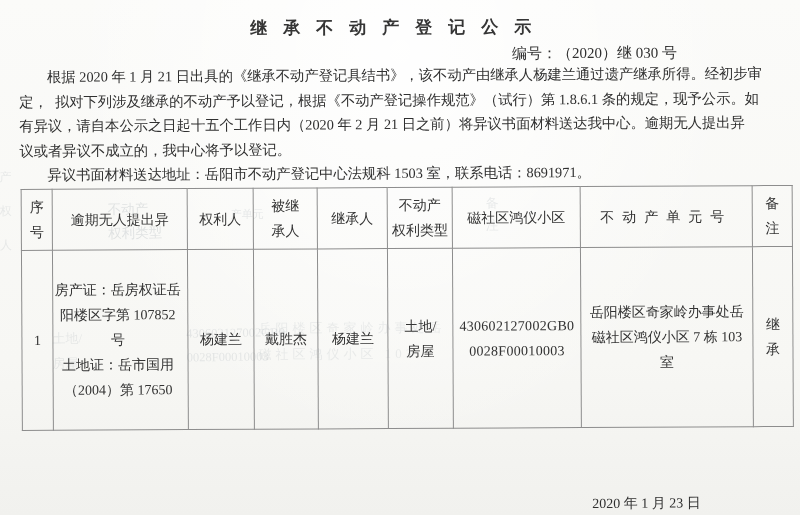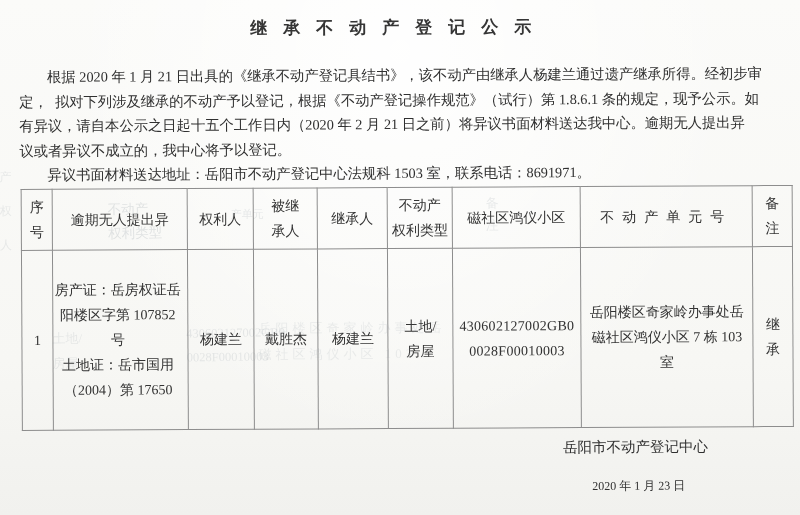--- a/index.html
+++ b/index.html
@@ -85,22 +85,22 @@
   td.cell-location { padding: 2px 6px; line-height: 26.5px; }
 
   .footer-org {
     position: absolute;
     top: 439px; left: 562px;
     font-size: 14.5px;
     white-space: pre;
   }
   .footer-date {
     position: absolute;
-    top: 479px; left: 591px;
-    font-size: 12px;
+    top: 496px; left: 591px;
+    font-size: 14px;
     white-space: pre;
   }
 
   
   .ghost {
     position: absolute;
     color: #7e8a94;
     white-space: pre-line;
     pointer-events: none;
     z-index: 1;
@@ -114,20 +114,21 @@
   .g-edge { top: 158px; left: 0px;   font-size: 12px; line-height: 34px; opacity: 0.14; width: 16px; }
 </style>
 </head>
 <body>
 
 <div class="page">
   <div class="content">
 
     <div class="doc-title">继承不动产登记公示</div>
 
+    <div class="doc-no">编号：（2020）继 030 号</div>
 
     <div class="paragraphs">
       <div class="pline indent">根据 2020 年 1 月 21 日出具的《继承不动产登记具结书》，该不动产由继承人杨建兰通过遗产继承所得。经初步审</div>
       <div class="pline">定，  拟对下列涉及继承的不动产予以登记，根据《不动产登记操作规范》（试行）第 1.8.6.1 条的规定，现予公示。如</div>
       <div class="pline">有异议，请自本公示之日起十五个工作日内（2020 年 2 月 21 日之前）将异议书面材料送达我中心。逾期无人提出异</div>
       <div class="pline">议或者异议不成立的，我中心将予以登记。</div>
       <div class="pline indent">异议书面材料送达地址：岳阳市不动产登记中心法规科 1503 室，联系电话：8691971。</div>
     </div>
 
     <div class="ghost g-hdr1">不动产
@@ -191,17 +192,16 @@
 0028F00010003</td>
           <td class="cell-location">岳阳楼区奇家岭办事处岳
 磁社区鸿仪小区 7 栋 103
 室</td>
           <td>继
 承</td>
         </tr>
       </tbody>
     </table>
 
-    <div class="footer-org">岳阳市不动产登记中心</div>
     <div class="footer-date">2020 年 1 月 23 日</div>
 
   </div>
 </div>
 
 </body></html>

